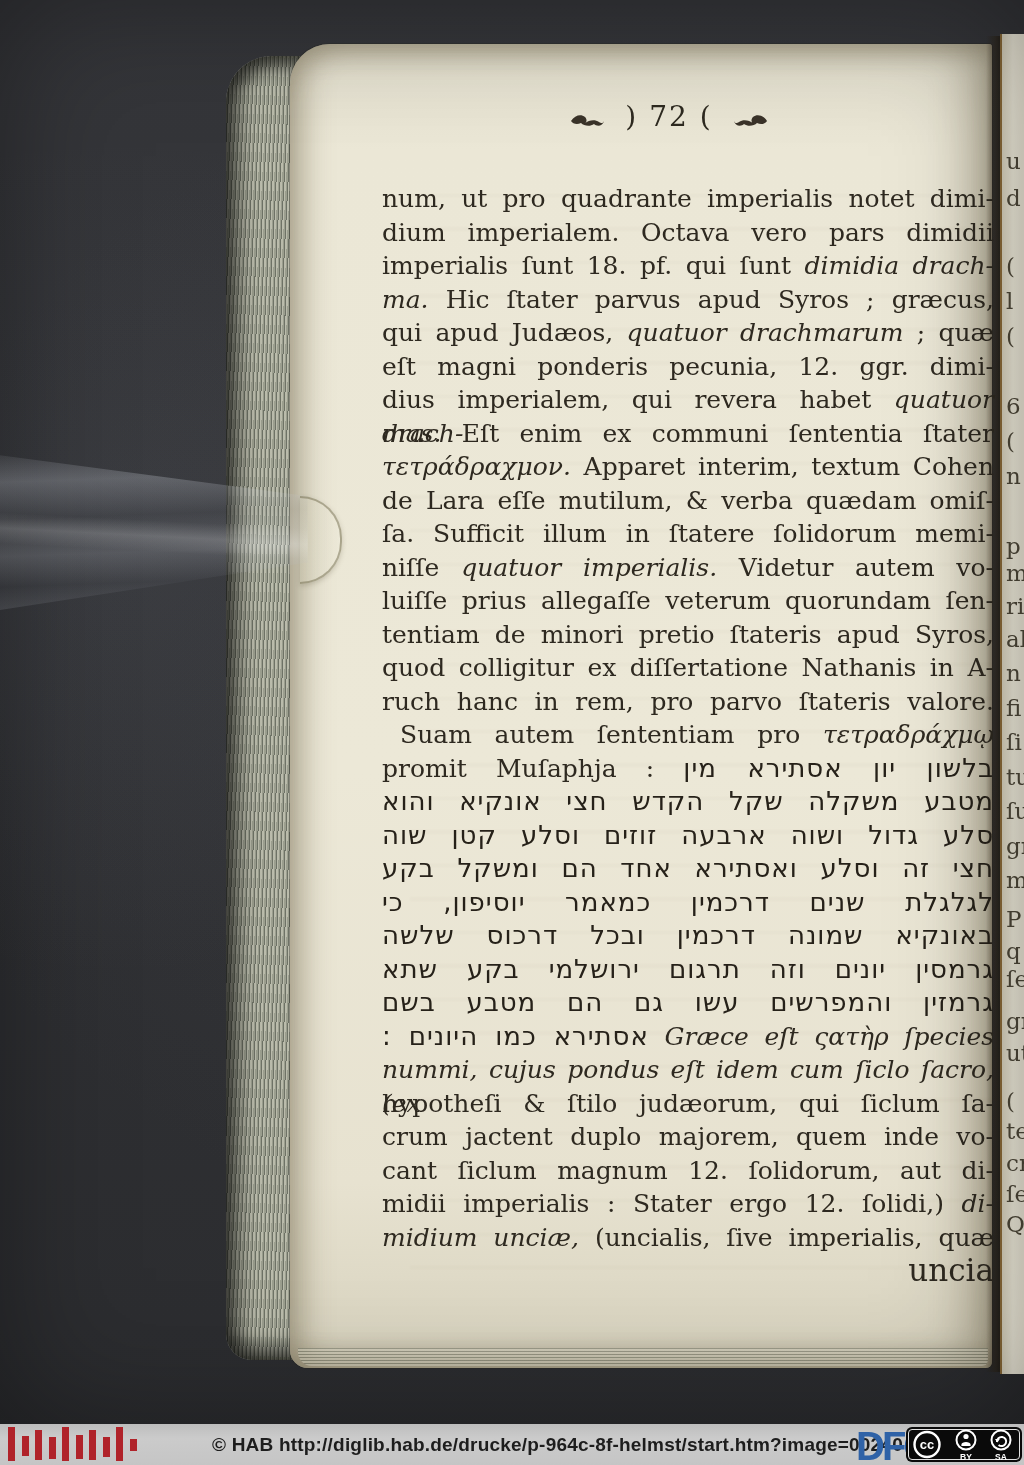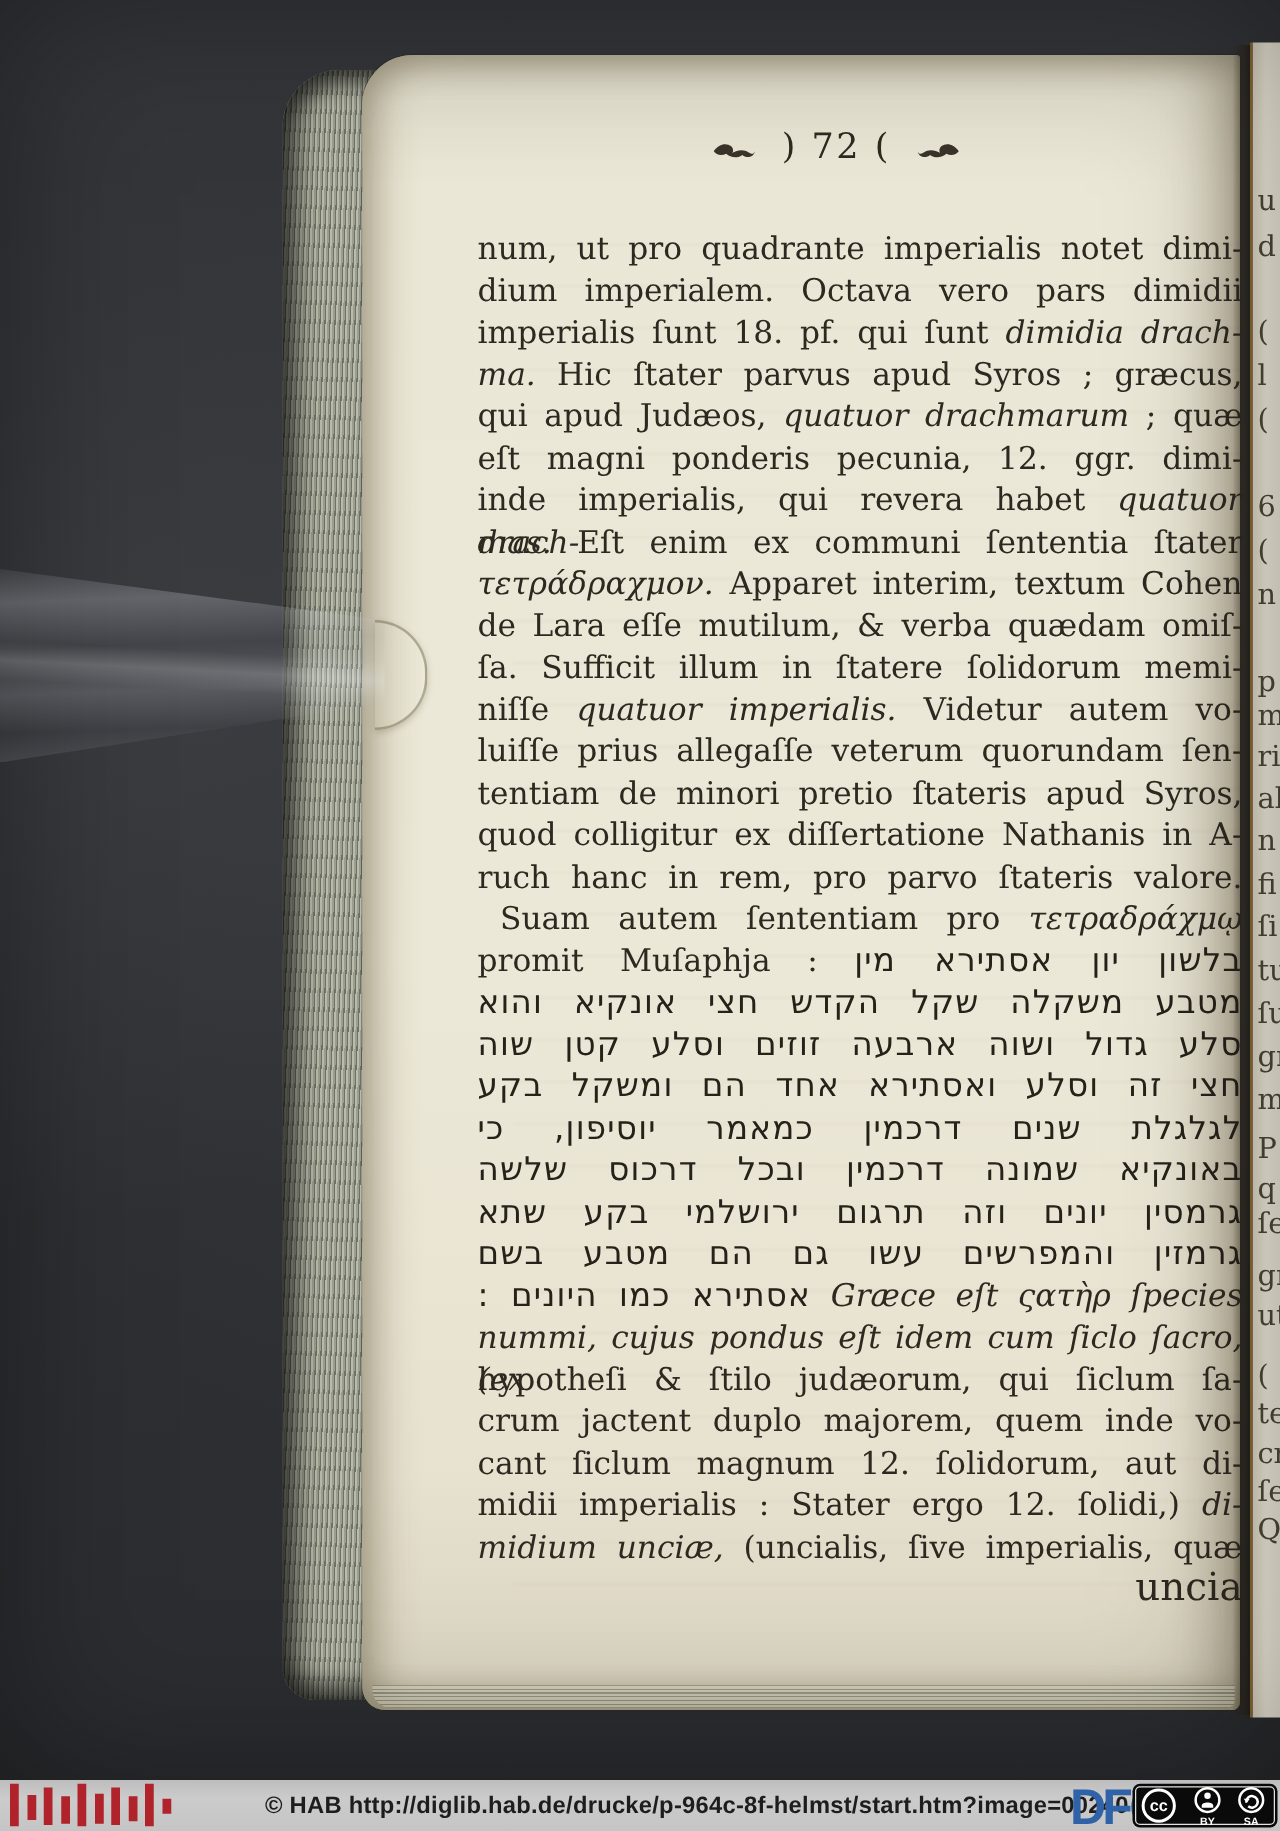--- a/index.html
+++ b/index.html
@@ -130,21 +130,21 @@
         </svg></span>
   </div>
 
   <div class="lines" id="lines">
       <div class="tline "><span class="run-r">num, ut pro quadrante imperialis notet dimi-</span></div>
       <div class="tline "><span class="run-r">dium imperialem.  Octava vero pars dimidii</span></div>
       <div class="tline "><span class="run-r">imperialis ſunt 18. pf. qui ſunt </span><span class="run-i">dimidia drach-</span></div>
       <div class="tline "><span class="run-i">ma.</span><span class="run-r">  Hic ſtater parvus apud Syros ; græcus,</span></div>
       <div class="tline "><span class="run-r">qui apud Judæos, </span><span class="run-i">quatuor drachmarum</span><span class="run-r"> ; quæ</span></div>
       <div class="tline "><span class="run-r">eſt magni ponderis pecunia, 12. ggr. dimi-</span></div>
-      <div class="tline "><span class="run-r">inde imperialis, qui revera habet </span><span class="run-i">quatuor drach-</span></div>
+      <div class="tline "><span class="run-r">dius imperialem, qui revera habet </span><span class="run-i">quatuor drach-</span></div>
       <div class="tline "><span class="run-i">mas.</span><span class="run-r">  Eſt enim ex communi ſententia ſtater</span></div>
       <div class="tline "><span class="run-g">τετράδραχμον.</span><span class="run-r">  Apparet interim, textum Cohen</span></div>
       <div class="tline "><span class="run-r">de Lara eſſe mutilum, &amp; verba quædam omiſ-</span></div>
       <div class="tline "><span class="run-r">ſa.  Sufficit illum in ſtatere ſolidorum memi-</span></div>
       <div class="tline "><span class="run-r">niſſe </span><span class="run-i">quatuor imperialis.</span><span class="run-r">  Videtur autem vo-</span></div>
       <div class="tline "><span class="run-r">luiſſe prius allegaſſe veterum quorundam ſen-</span></div>
       <div class="tline "><span class="run-r">tentiam de minori pretio ſtateris apud Syros,</span></div>
       <div class="tline "><span class="run-r">quod colligitur ex diſſertatione Nathanis in A-</span></div>
       <div class="tline "><span class="run-r">ruch hanc in rem, pro parvo ſtateris valore.</span></div>
       <div class="tline ind"><span class="run-r">Suam autem ſententiam pro </span><span class="run-g">τετραδράχμῳ</span></div>

